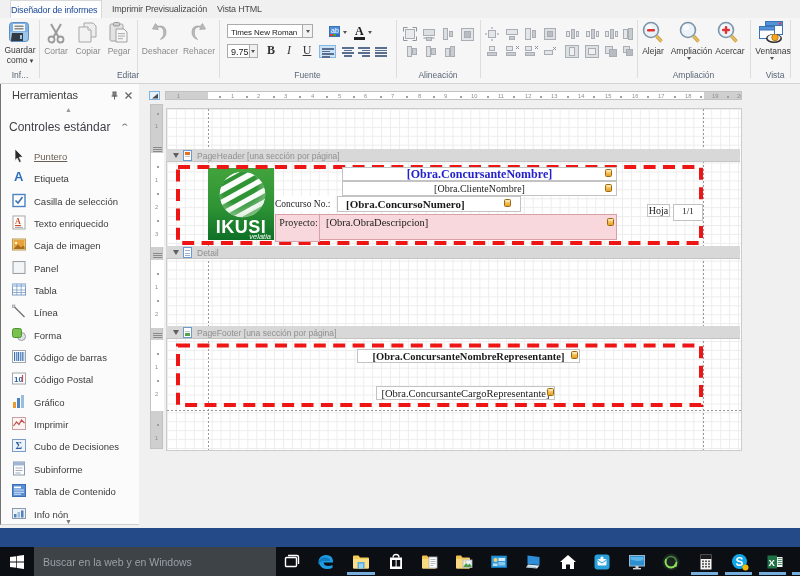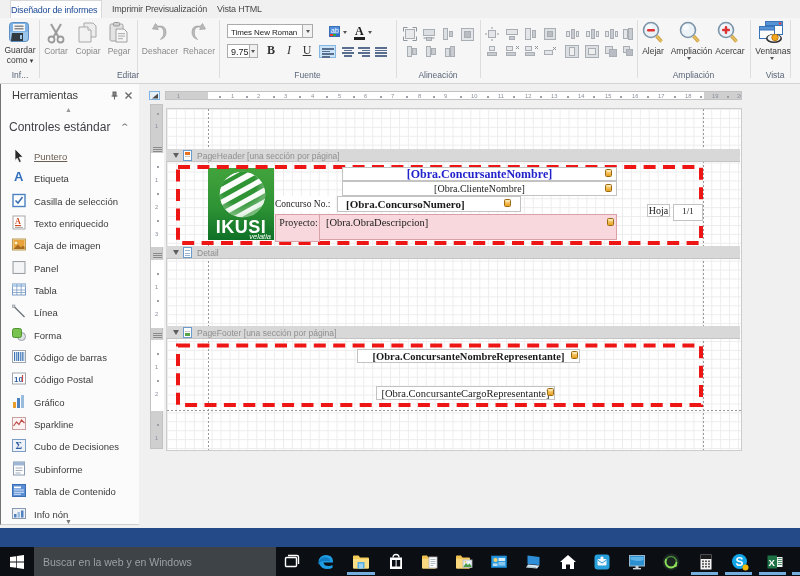--- a/index.html
+++ b/index.html
@@ -444,21 +444,21 @@
           <rect x="9" y="1" width="3" height="13" fill="#9abdde"></rect>
         </g>
       </svg>
     <span class="tlabel">Gráfico</span>
   </div>
   <div class="tool" style="top:329px;">
     <svg class="ticon" viewBox="0 0 14 15">
         <rect x="0.5" y="1.5" width="13" height="12" fill="#fdf3f3" stroke="#c8a0a0"></rect>
         <path d="M1.5 10 L4.5 6 L7 8.5 L9.5 4 L12.5 7" fill="none" stroke="#c0504d" stroke-width="1.2"></path>
       </svg>
-    <span class="tlabel">Sparkline</span>
+    <span class="tlabel">Imprimir</span>
   </div>
   <div class="tool" style="top:351px;">
     <svg class="ticon" viewBox="0 0 14 15">
         <rect x="0.5" y="1.5" width="13" height="12" fill="#eef3fa" stroke="#7b9cc4"></rect>
         <text x="3.4" y="11" font-size="10" font-weight="bold" fill="#2f5f9f" font-family="serif">Σ</text>
       </svg>
     <span class="tlabel">Cubo de Decisiones</span>
   </div>
   <div class="tool" style="top:374px;">
     <svg class="ticon" viewBox="0 0 14 15">

